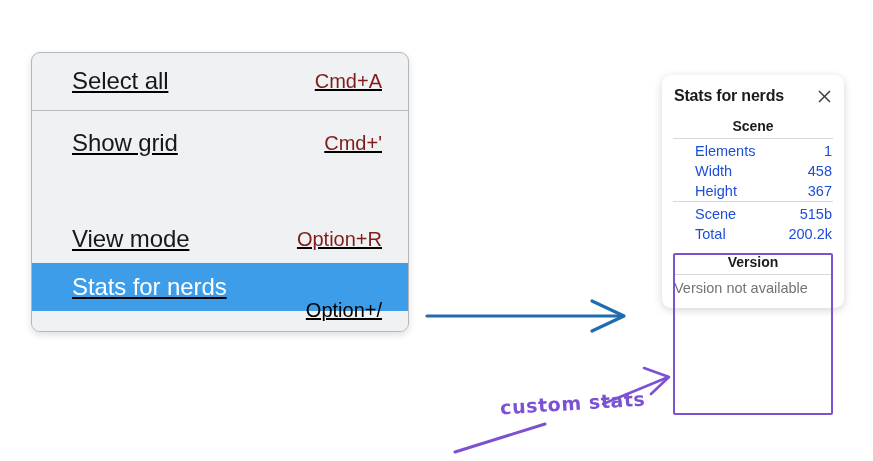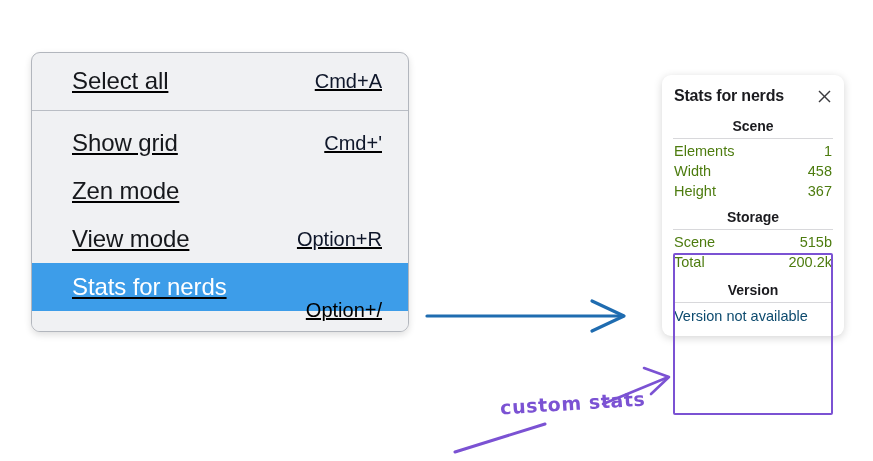--- a/index.html
+++ b/index.html
@@ -41,21 +41,21 @@
     text-decoration: underline;
   }
   .menu-item .label {
     font-size: 24px;
     color: #16181c;
     letter-spacing: -0.1px;
     white-space: nowrap;
   }
   .menu-item .shortcut {
     font-size: 20px;
-    color: #0f172a;
+    color: #7f1d1d;
     white-space: nowrap;
   }
   .menu-item.selected { background: #3d9de9; }
   .menu-item.selected .label { color: #ffffff; }
   .menu-item.selected .shortcut { color: #000000; margin-top: 47px; }
   .menu-group.first { padding: 7px 0 8px; }
   .menu-group.second { padding: 8px 0 0; }
   .menu-group.second .menu-item { height: 48px; gap: 39px; }
   .menu-tail { height: 20px; background: #f0f1f3; }
 
@@ -101,27 +101,28 @@
   .divider {
     height: 1px;
     background: #d8d8db;
     margin: 0 11px 2px;
   }
   .stat-row {
     display: flex;
     justify-content: space-between;
     align-items: baseline;
     font-size: 14.5px;
-    color: #4d7c0f;
+    color: #1d4ed8;
     padding: 2px 12px 2px 12px;
+    margin-left: 21px;
   }
   .stat-row .v { text-align: right; }
   .stat-note {
     font-size: 14.5px;
-    color: #0c4a6e;
+    color: #737373;
     padding: 3px 12px 2px;
   }
   
   #custom-stats-box {
     position: absolute;
     left: 673px;
     top: 253px;
     width: 160px;
     height: 162px;
     border: 2px solid #7b52d3;
@@ -161,21 +162,20 @@
       <span class="shortcut">Cmd+A</span>
     </div>
   </div>
 
   <div class="menu-group second">
     <div class="menu-item">
       <span class="label">Show grid</span>
       <span class="shortcut">Cmd+'</span>
     </div>
     <div class="menu-item">
-      <span class="label">Zen mode</span>
     </div>
     <div class="menu-item">
       <span class="label">View mode</span>
       <span class="shortcut">Option+R</span>
     </div>
     <div class="menu-item selected">
       <span class="label">Stats for nerds</span>
       <span class="shortcut">Option+/</span>
     </div>
     <div class="menu-tail"></div>
@@ -203,21 +203,20 @@
   </div>
   <div class="stat-row">
     <span class="k">Width</span>
     <span class="v">458</span>
   </div>
   <div class="stat-row">
     <span class="k">Height</span>
     <span class="v">367</span>
   </div>
 
-  <div class="section-title" style="padding-top:8px;">Storage</div>
   <div class="divider"></div>
   <div class="stat-row">
     <span class="k">Scene</span>
     <span class="v">515b</span>
   </div>
   <div class="stat-row">
     <span class="k">Total</span>
     <span class="v">200.2k</span>
   </div>
 

